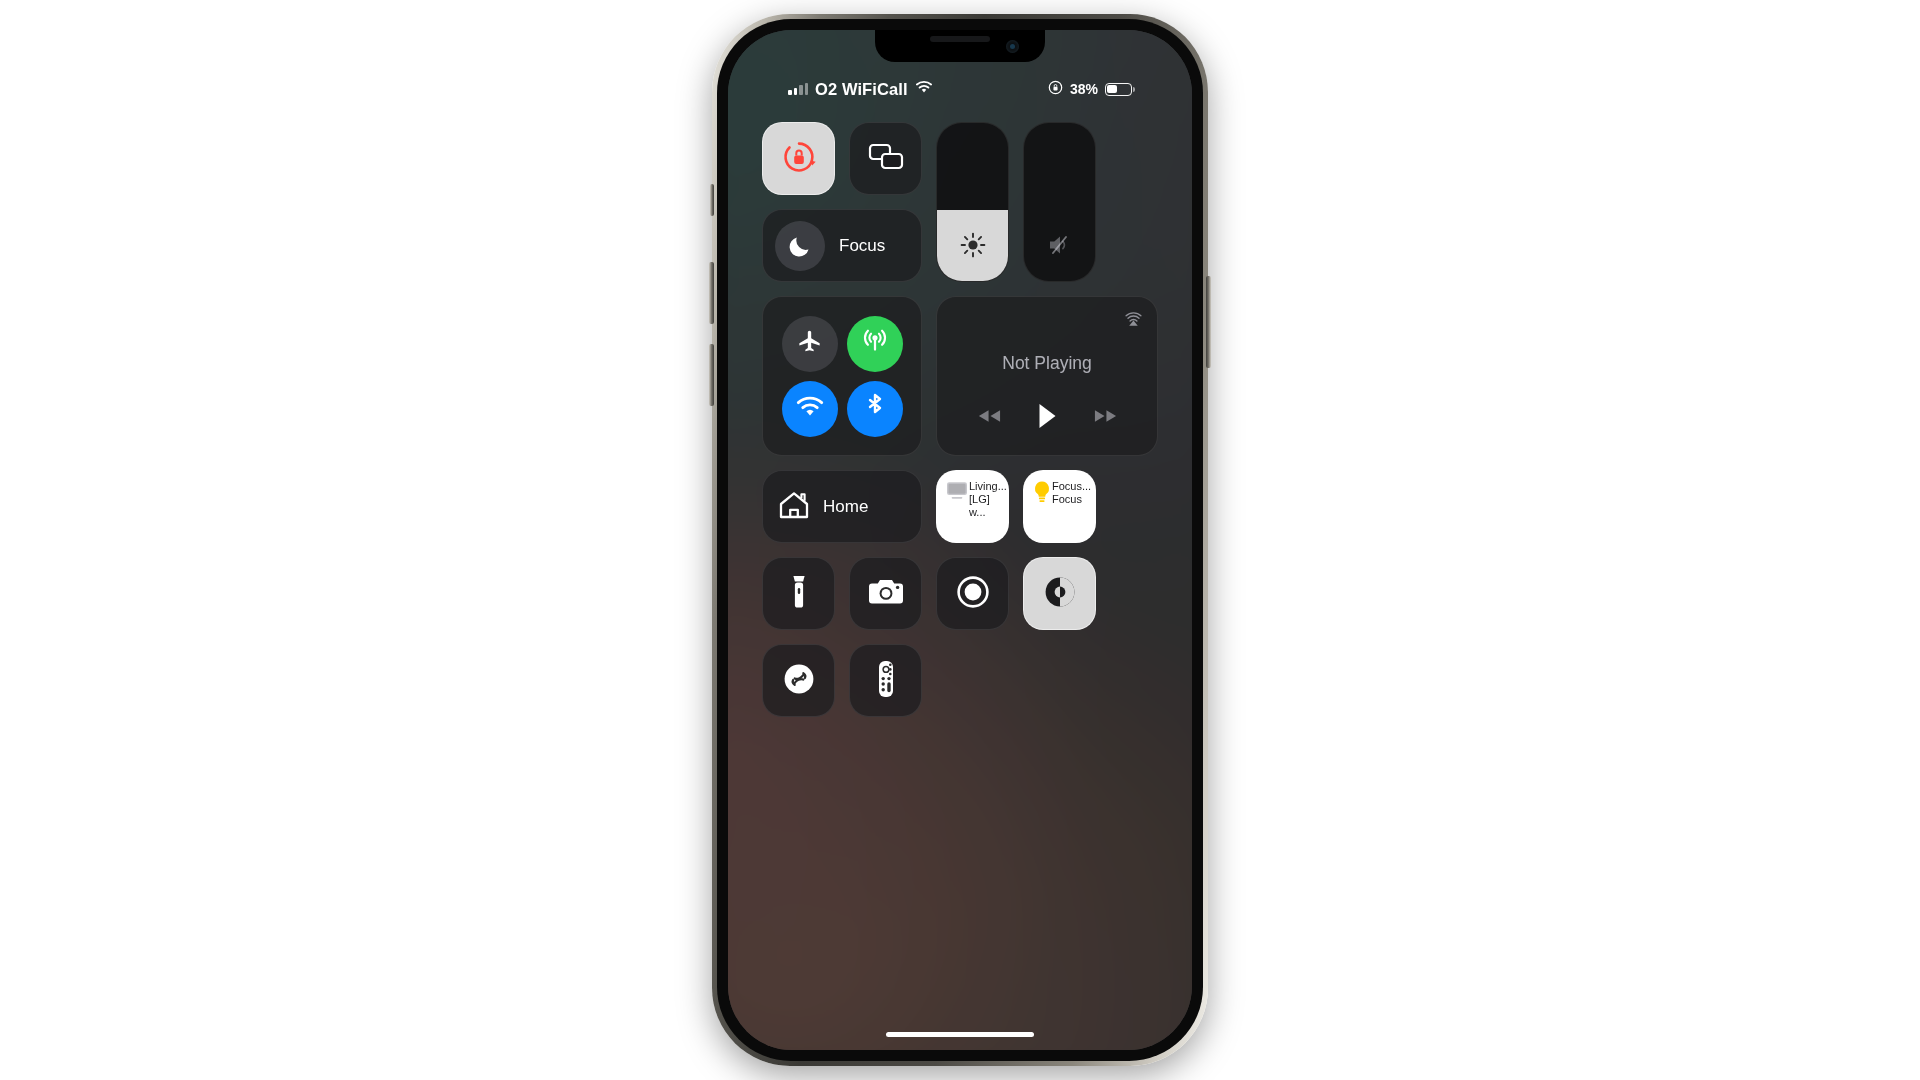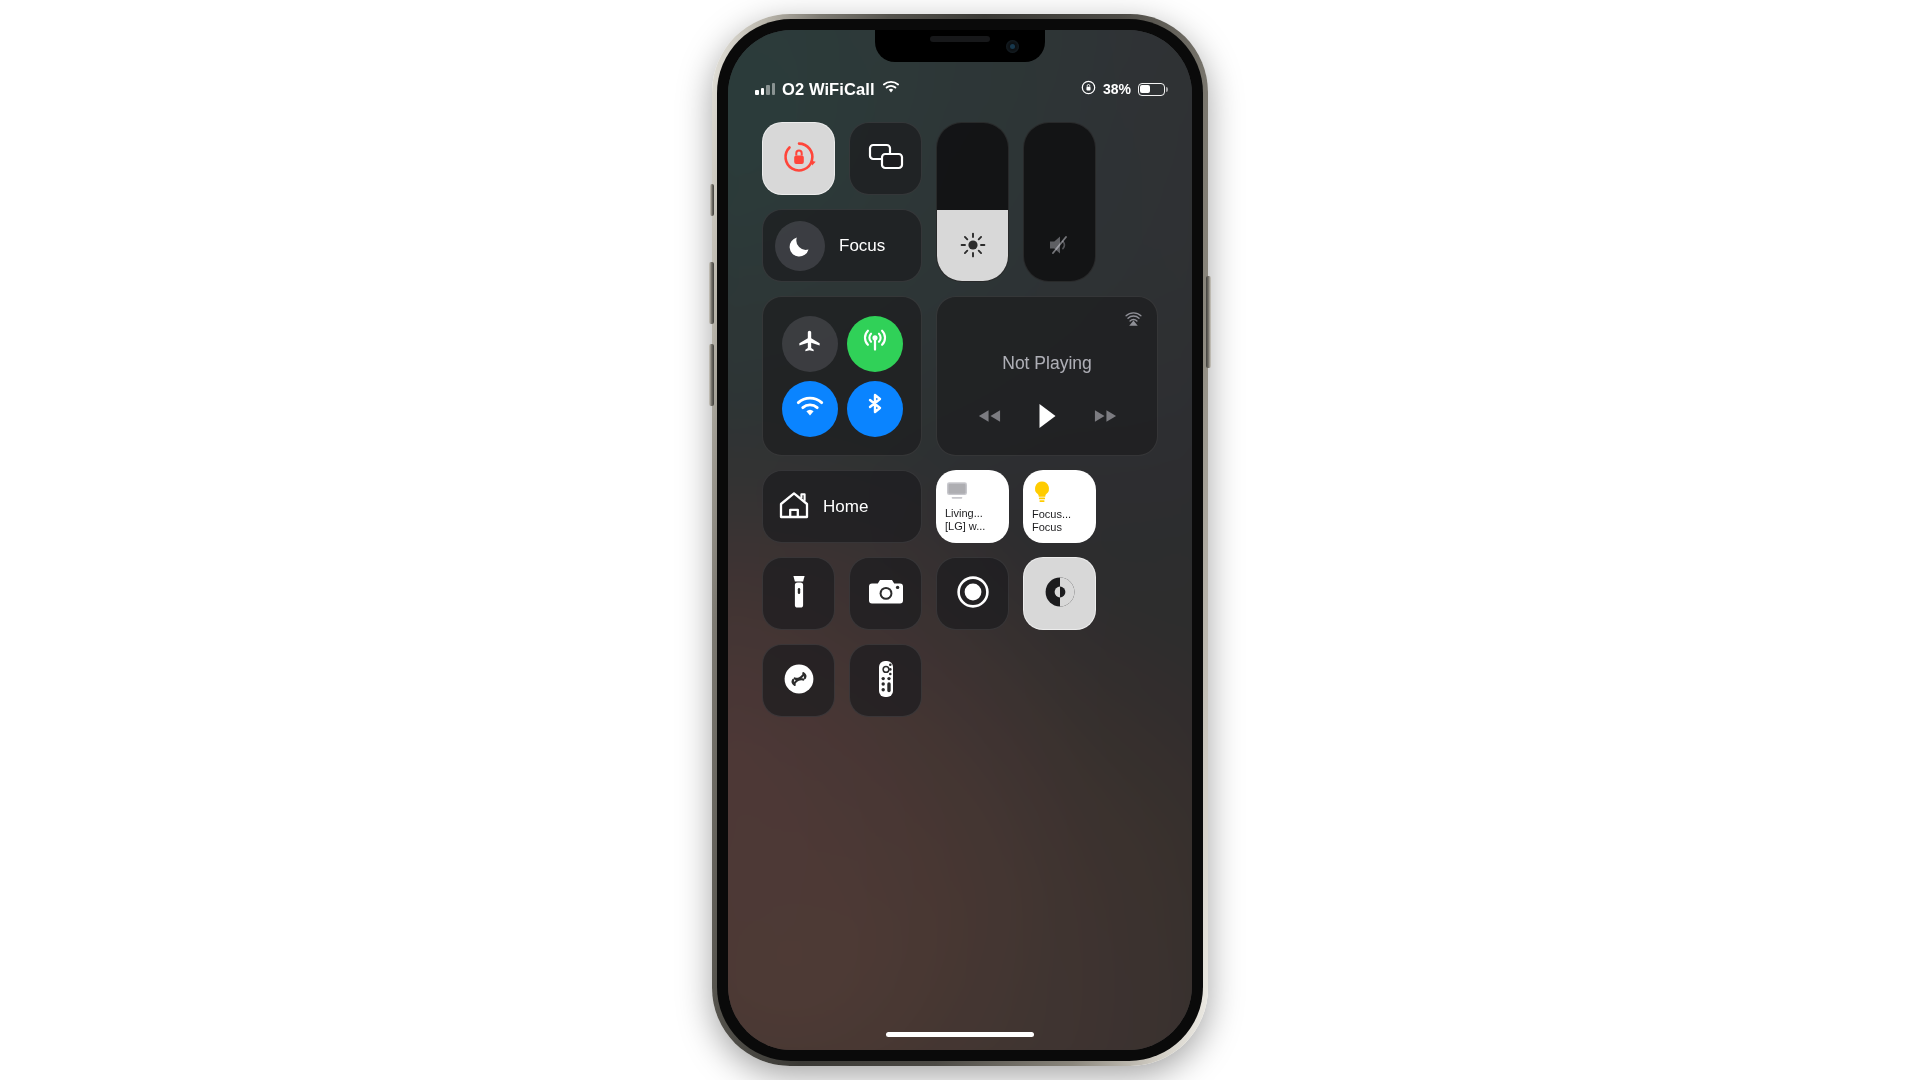--- a/index.html
+++ b/index.html
@@ -72,21 +72,21 @@
   .mute   { left:-2px; top:170px;  width:4px; height:32px; }
   .volup  { left:-3px; top:248px;  width:5px; height:62px; }
   .voldn  { left:-3px; top:330px;  width:5px; height:62px; }
   .power  { right:-3px; top:262px; width:5px; height:92px;
             background:linear-gradient(270deg,#cfcbc2,#6d6a63 55%,#3f3e3a); }
 
   
   .statusbar {
     position:absolute; left:0; right:0; top:46px; height:26px;
     display:flex; align-items:center; justify-content:space-between;
-    padding:0 27px; color:#fff; z-index:20;
+    padding:0 60px; color:#fff; z-index:20;
   }
   .sb-left, .sb-right { display:flex; align-items:center; gap:7px; }
   .sb-text { font-size:16.5px; font-weight:600; letter-spacing:.1px; }
   .bars { display:flex; align-items:flex-end; gap:2px; height:12px; }
   .bars i { display:block; width:3.5px; border-radius:1px; background:#fff; }
   .bars i:nth-child(1){height:5px;}
   .bars i:nth-child(2){height:7.5px;}
   .bars i:nth-child(3){height:10px; background:rgba(255,255,255,.45);}
   .bars i:nth-child(4){height:12px; background:rgba(255,255,255,.45);}
   .battery-pct { font-size:14px; font-weight:600; }
@@ -194,21 +194,21 @@
   
   .home-tile {
     width:160px; height:73px;
     display:flex; align-items:center; gap:12px; padding-left:14px;
     justify-content:flex-start;
   }
   .home-label { color:#fff; font-size:17px; }
   .acc {
     width:73px; height:73px; border-radius:20px;
     background:#fff; position:relative; padding:9px 8px;
-    display:flex; flex-direction:column; justify-content:space-between;
+    display:flex; flex-direction:row; justify-content:space-between;
     border:.5px solid rgba(255,255,255,.4);
   }
   .acc-name {
     color:#1c1c1e; font-size:11px; line-height:13px; font-weight:400;
     text-align:left;
   }
 
   
   .util { width:73px; height:73px; }
 

